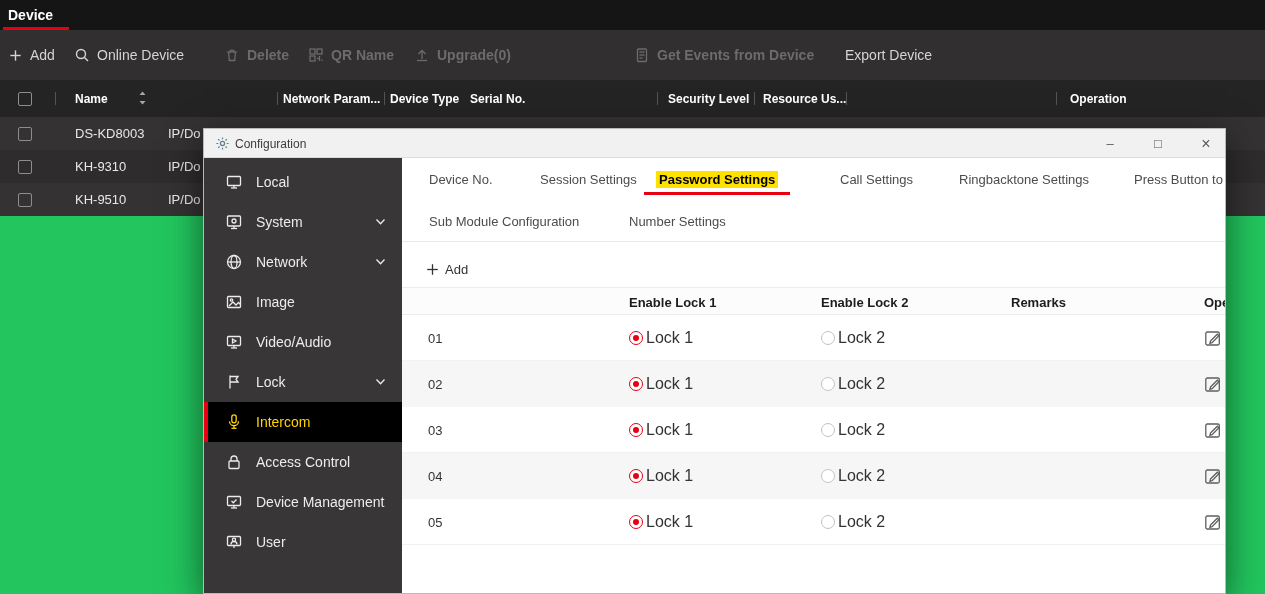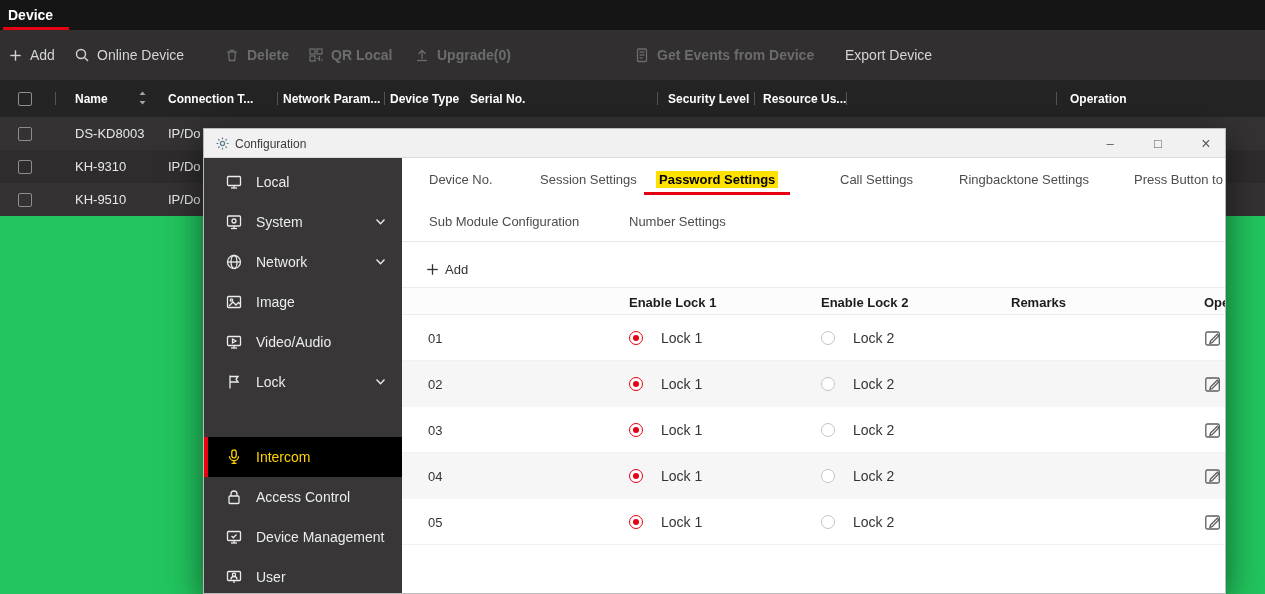--- a/index.html
+++ b/index.html
@@ -39,42 +39,42 @@
   .m-title { position:absolute; left:31px; top:0; height:29px; display:flex; align-items:center;
              font-size:12px; color:#3c3c3c; }
   .wbtn { position:absolute; top:0; width:34px; height:29px; display:flex; align-items:center;
           justify-content:center; color:#5a5a5a; font-size:13px; cursor:pointer; }
 
   .m-side { position:absolute; left:0; top:29px; bottom:0; width:198px; background:#383637;
             padding-top:4px; overflow:hidden; }
   .s-item { position:relative; height:40px; display:flex; align-items:center; padding-left:21px;
             gap:13px; color:#ececec; font-size:14px; cursor:pointer; white-space:nowrap; }
   .s-item .chev { position:absolute; right:16px; top:16px; }
-  .s-item.active { background:#000; color:#ffd200;margin-top:35px; }
+  .s-item.active { background:#000; color:#ffd200; }
   .s-item.active::before { content:""; position:absolute; left:0; top:0; bottom:0; width:4px; background:#e60012; }
 
   .m-main { position:absolute; left:198px; top:29px; right:0; bottom:0; background:#fff; overflow:hidden; }
   .tab { position:absolute; font-size:13px; color:#4c4c4c; white-space:nowrap; cursor:pointer; }
   .tab .hl { padding:1px 3px; }
   .tab.active { font-weight:bold; color:#000; }
   .tab.active .hl { background:#ffe100; }
   .tab.active::after { content:""; position:absolute; left:-12px; right:-12px; bottom:-8px; height:3px; background:#e60012; }
   .tabs-divider { position:absolute; left:0; right:0; top:83px; border-top:1px solid #e8e8e8; }
 
   .add-btn { position:absolute; left:24px; top:100px; height:22px; display:flex; align-items:center;
              gap:6px; font-size:13px; color:#333; cursor:pointer; }
 
   .pt-head { position:absolute; left:0; right:0; top:129px; height:28px; background:#fcfcfc;
              border-top:1px solid #ececec; border-bottom:1px solid #ececec; }
   .pt-h { position:absolute; top:0; height:28px; display:flex; align-items:center; font-size:13px;
           font-weight:bold; color:#1c1c1c; white-space:nowrap; }
   .pt-row { position:absolute; left:0; right:0; height:46px; border-bottom:1px solid #f1f1f1; }
   .pt-row.alt { background:#f6f6f7; border-bottom:none; }
   .pt-cell { position:absolute; top:0; height:46px; display:flex; align-items:center; font-size:13px; color:#333; }
-  .radio-wrap { gap:18px; cursor:pointer; font-size:14px; }
+  .radio-wrap { gap:3px; cursor:pointer; font-size:16px; }
   .radio { width:14px; height:14px; border-radius:50%; border:1px solid #c3c3c3; background:#fff;
            position:relative; flex:none; }
   .radio.checked { border-color:#e60012; }
   .radio.checked::after { content:""; position:absolute; left:3px; top:3px; right:3px; bottom:3px;
                           border-radius:50%; background:#e60012; }
   .edit-btn { position:absolute; left:802px; top:14px; width:18px; height:18px; color:#5f5f5f; cursor:pointer; }
   svg { display:block; }
 </style>
 </head>
 <body>
@@ -113,21 +113,21 @@
     </div>
     <div class="tb disabled" style="left:308px">
       <svg width="16" height="16" viewBox="0 0 16 16" stroke="currentColor" fill="none" stroke-width="1.3">
           <rect x="2" y="2" width="5" height="5"></rect>
           <rect x="9" y="2" width="5" height="5"></rect>
           <rect x="2" y="9" width="5" height="5"></rect>
           <line x1="9" y1="11.5" x2="11.5" y2="11.5"></line>
           <line x1="11.5" y1="9" x2="11.5" y2="14"></line>
           <line x1="14" y1="12.5" x2="14" y2="14"></line>
         </svg>
-      <span>QR Local</span>
+      <span>QR Name</span>
     </div>
     <div class="tb disabled" style="left:414px">
       <svg width="16" height="16" viewBox="0 0 16 16" stroke="currentColor" fill="none" stroke-width="1.3">
           <line x1="8" y1="12" x2="8" y2="3.5"></line>
           <polyline points="4.5,7 8,3.5 11.5,7"></polyline>
           <line x1="3" y1="13.5" x2="13" y2="13.5"></line>
         </svg>
       <span>Upgrade(0)</span>
     </div>
     <div class="tb disabled" style="left:634px">
@@ -149,23 +149,20 @@
     <div class="gsep" style="left:55px"></div>
     <div class="gh" style="left:75px">
         <span>Name</span>
       </div>
     <div class="sortctl">
       <svg width="9" height="16" viewBox="0 0 9 16">
           <path d="M4.5 1.5L7.5 5h-6z" fill="#a8a8a8"></path>
           <path d="M4.5 14.5L1.5 11h6z" fill="#a8a8a8"></path>
         </svg>
     </div>
-    <div class="gh" style="left:168px">
-        <span>Connection T...</span>
-      </div>
     <div class="gsep" style="left:277px"></div>
     <div class="gh" style="left:283px">
         <span>Network Param...</span>
       </div>
     <div class="gsep" style="left:384px"></div>
     <div class="gh" style="left:390px">
         <span>Device Type</span>
       </div>
     <div class="gh" style="left:470px">
         <span>Serial No.</span>

